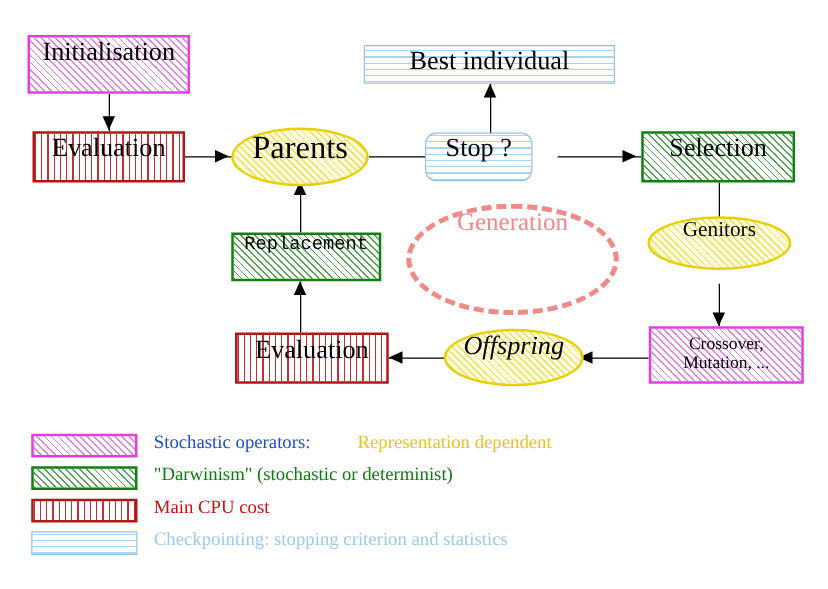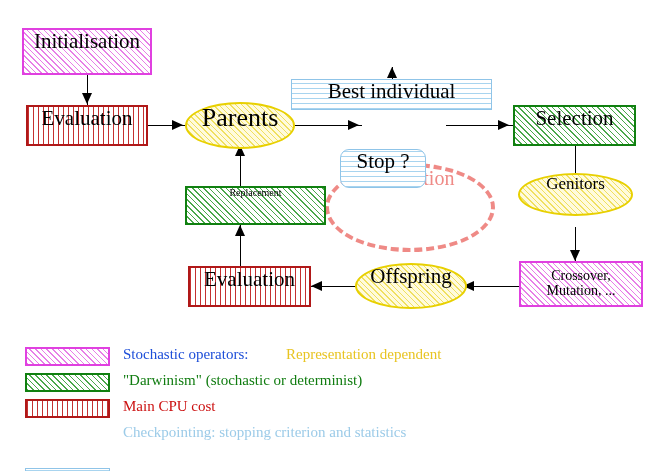--- a/index.html
+++ b/index.html
@@ -47,21 +47,20 @@
     background-color: #ffffff;
     background-image: repeating-linear-gradient(90deg,
         #c43030 0px, #c43030 1px, #ffffff 1px, #ffffff 5px);
   }
   
   .fill-blue {
     border: 1px solid #8fc4e8;
     background-color: #ffffff;
     background-image: repeating-linear-gradient(0deg,
         #a8d4ef 0px, #a8d4ef 1px, #ffffff 1px, #ffffff 5px);
-    margin-top: 43px;
   }
   
   .fill-yellow {
     border: 2px solid #e8d000;
     background-color: #fffde0;
     background-image: repeating-linear-gradient(45deg,
         #f0e060 0px, #f0e060 1px, #fffbdd 1px, #fffbdd 4px);
   }
 
   .rounded { border-radius: 9px; }
@@ -171,30 +170,30 @@
   </div>
 
   <div class="node fill-green" style="left:513px; top:105px; width:123px; height:41px; font-size:21px;">
     <span class="lbl">Selection</span>
   </div>
 
   <div class="node fill-yellow ellipse" style="left:518px; top:173px; width:115px; height:43px; font-size:17px;">
     <span class="lbl">Genitors</span>
   </div>
 
-  <div class="node fill-green" style="left:185px; top:186px; width:141px; height:39px; font-size:10px;">
+  <div class="node fill-green" style="left:185px; top:186px; width:120px; height:39px; font-size:15px;font-family:Liberation Mono, monospace;">
     <span class="lbl">Replacement</span>
   </div>
 
   <div class="node fill-magenta" style="left:519px; top:261px; width:124px; height:46px; font-size:14px; flex-direction:column;">
     <span class="lbl">Crossover,</span>
     <span class="lbl">Mutation, ...</span>
   </div>
 
-  <div class="node fill-yellow ellipse" style="left:355px; top:263px; width:112px; height:46px; font-size:21px;">
+  <div class="node fill-yellow ellipse" style="left:355px; top:263px; width:112px; height:46px; font-size:21px;font-style:italic;">
     <span class="lbl">Offspring</span>
   </div>
 
   <div class="node fill-red" style="left:188px; top:266px; width:123px; height:41px; font-size:21px;">
     <span class="lbl">Evaluation</span>
   </div>
 
   <div class="legend-sw fill-magenta" style="left:25px; top:347px;"></div>
   <div class="legend-txt c-magenta" style="left:123px; top:346px;">Stochastic operators:</div>
   <div class="legend-txt c-gold" style="left:286px; top:346px;">Representation dependent</div>

